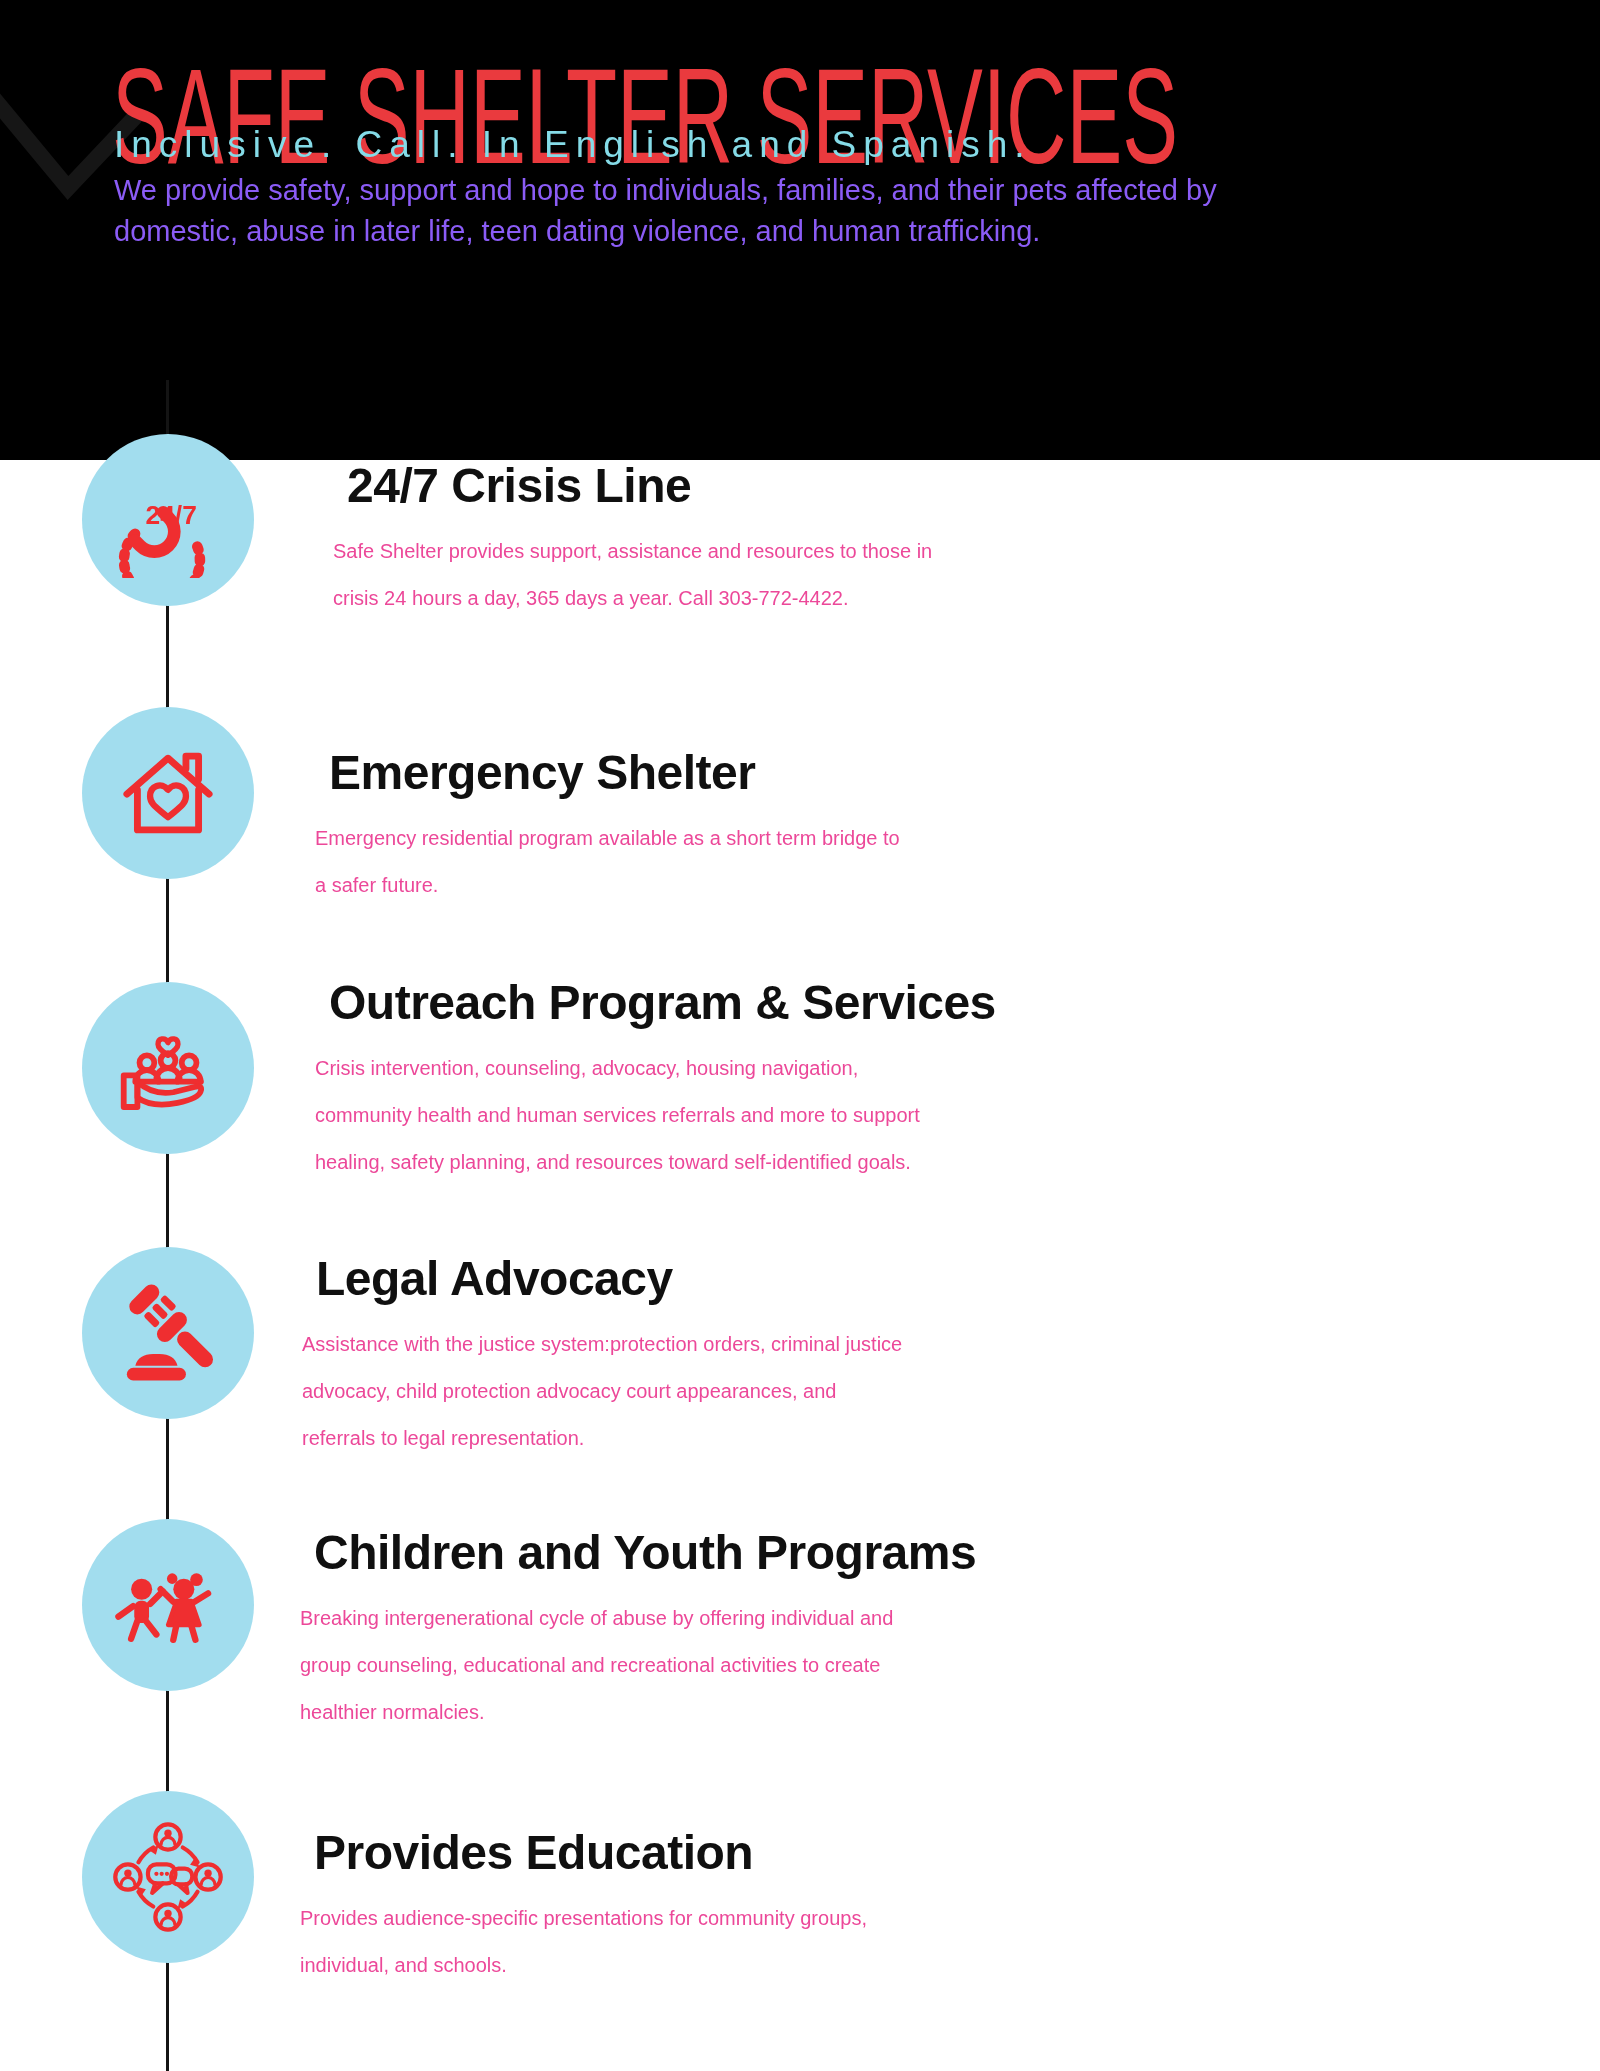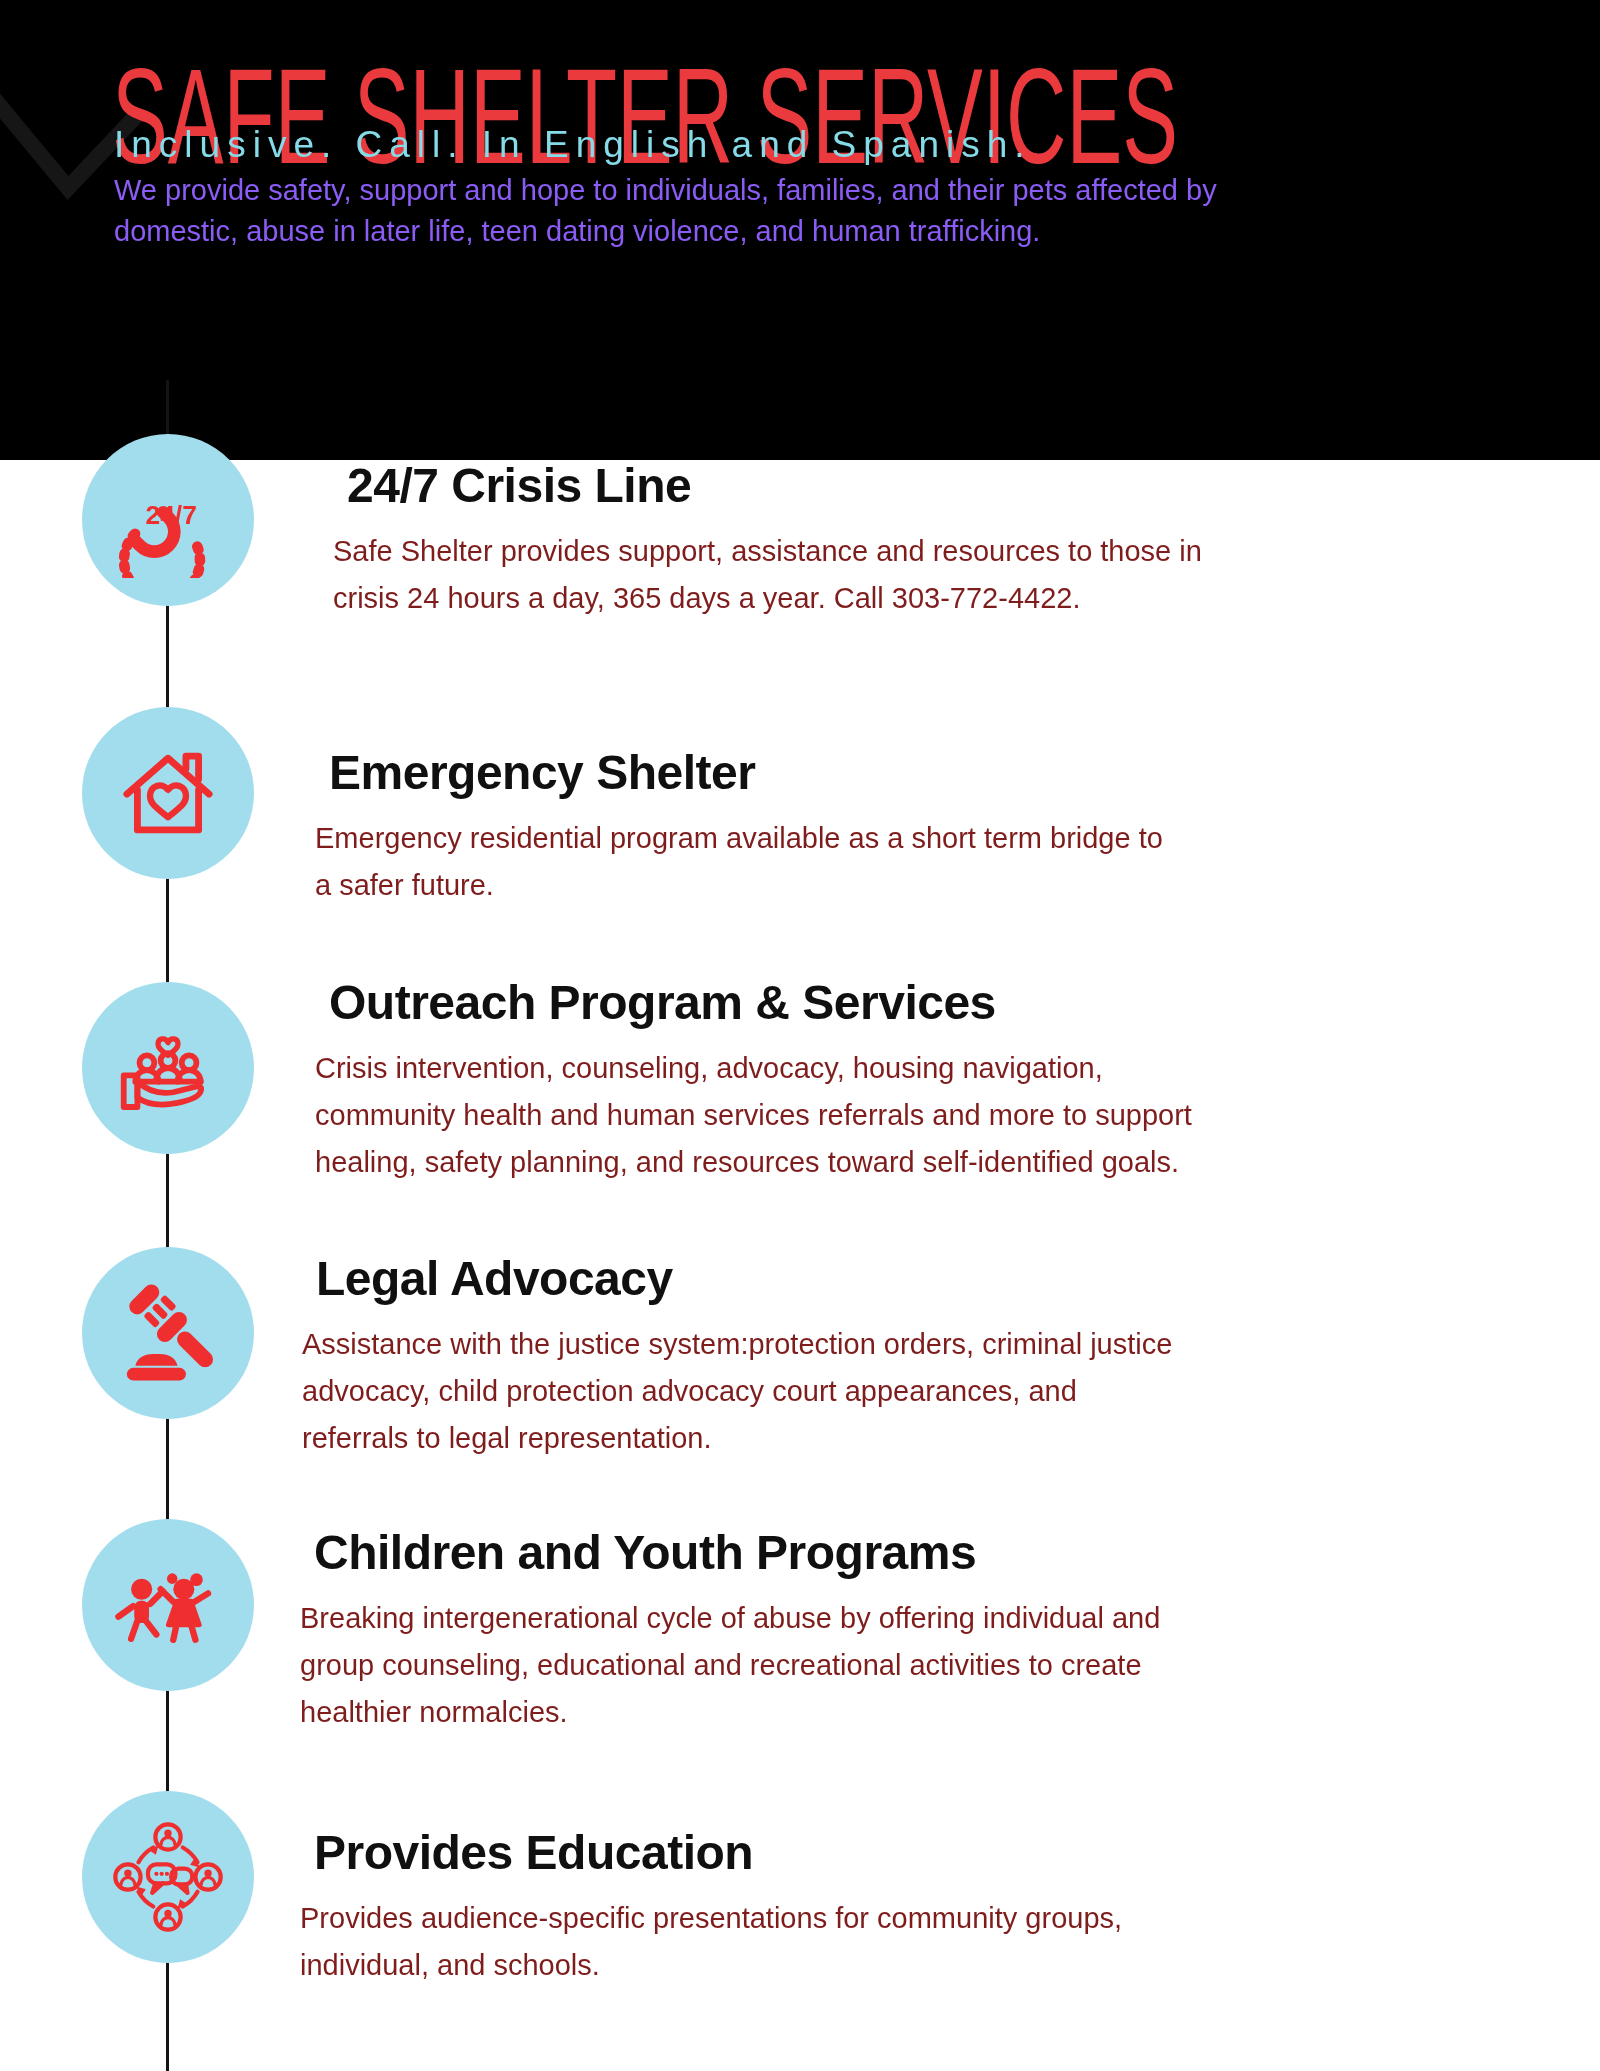--- a/index.html
+++ b/index.html
@@ -29,21 +29,21 @@
   .timeline { position:absolute; left:166px; top:380px; width:3px; height:1691px; background:var(--line,#141414); }
   .bubble {
     position:absolute; left:82px; width:172px; height:172px; border-radius:50%;
     background:var(--bubble-blue,#a2ddee);
     display:flex; align-items:center; justify-content:center;
   }
   .bubble svg { width:116px; height:116px; color:var(--icon-red,#ef2e30); }
   
   .sec { position:absolute; width:1150px; }
   .sec h2 { margin:14px; font-size:48px; line-height:57px; font-weight:700; color:#101010; letter-spacing:-0.5px; }
-  .sec p  { margin:14px 0 0; font-size:29px; line-height:47px; color:#7f1d1d; white-space:pre-line; }
+  .sec p  { margin:14px 0 0; font-size:20px; line-height:47px; color:#ec4899; white-space:pre-line; }
   .ic-stroke { fill:none; stroke:currentColor; stroke-linecap:round; stroke-linejoin:round; }
 </style>
 </head>
 <body>
 
 <div class="page">
 
   <header class="hero">
     <svg class="watermark" width="170" height="120" viewBox="0 0 170 120">
       <polyline points="4,6 82,100 150,28" fill="none" stroke="#161616" stroke-width="16"></polyline>

